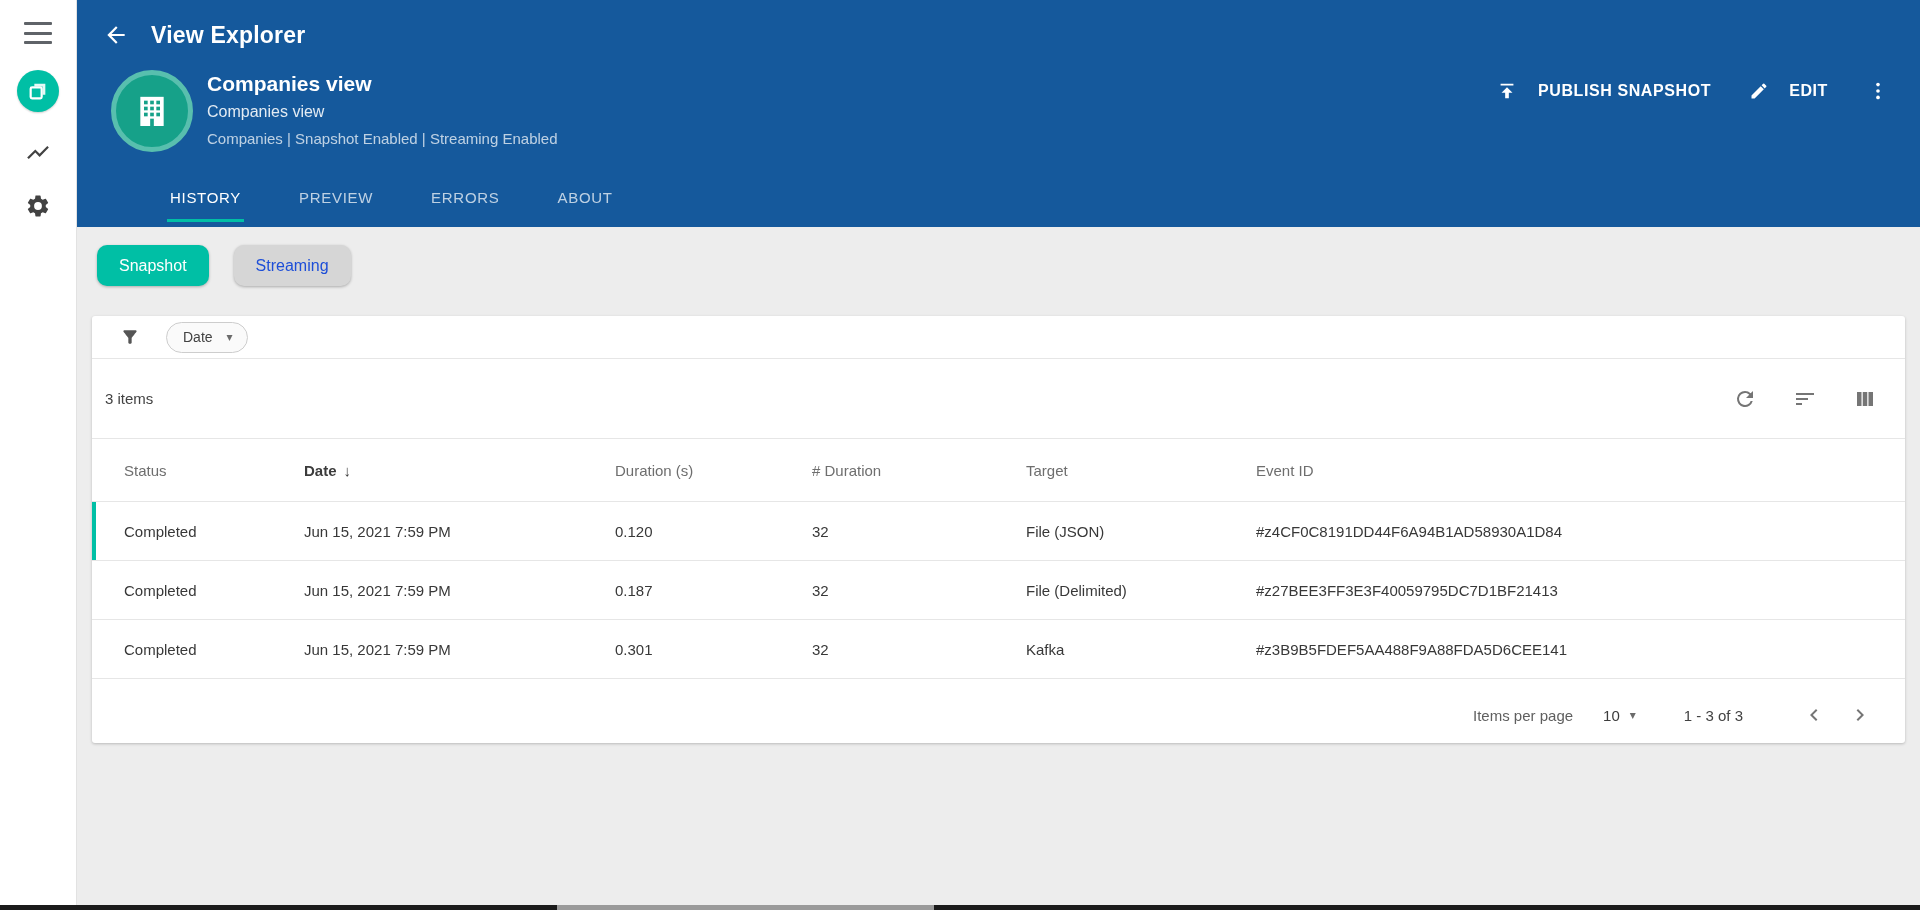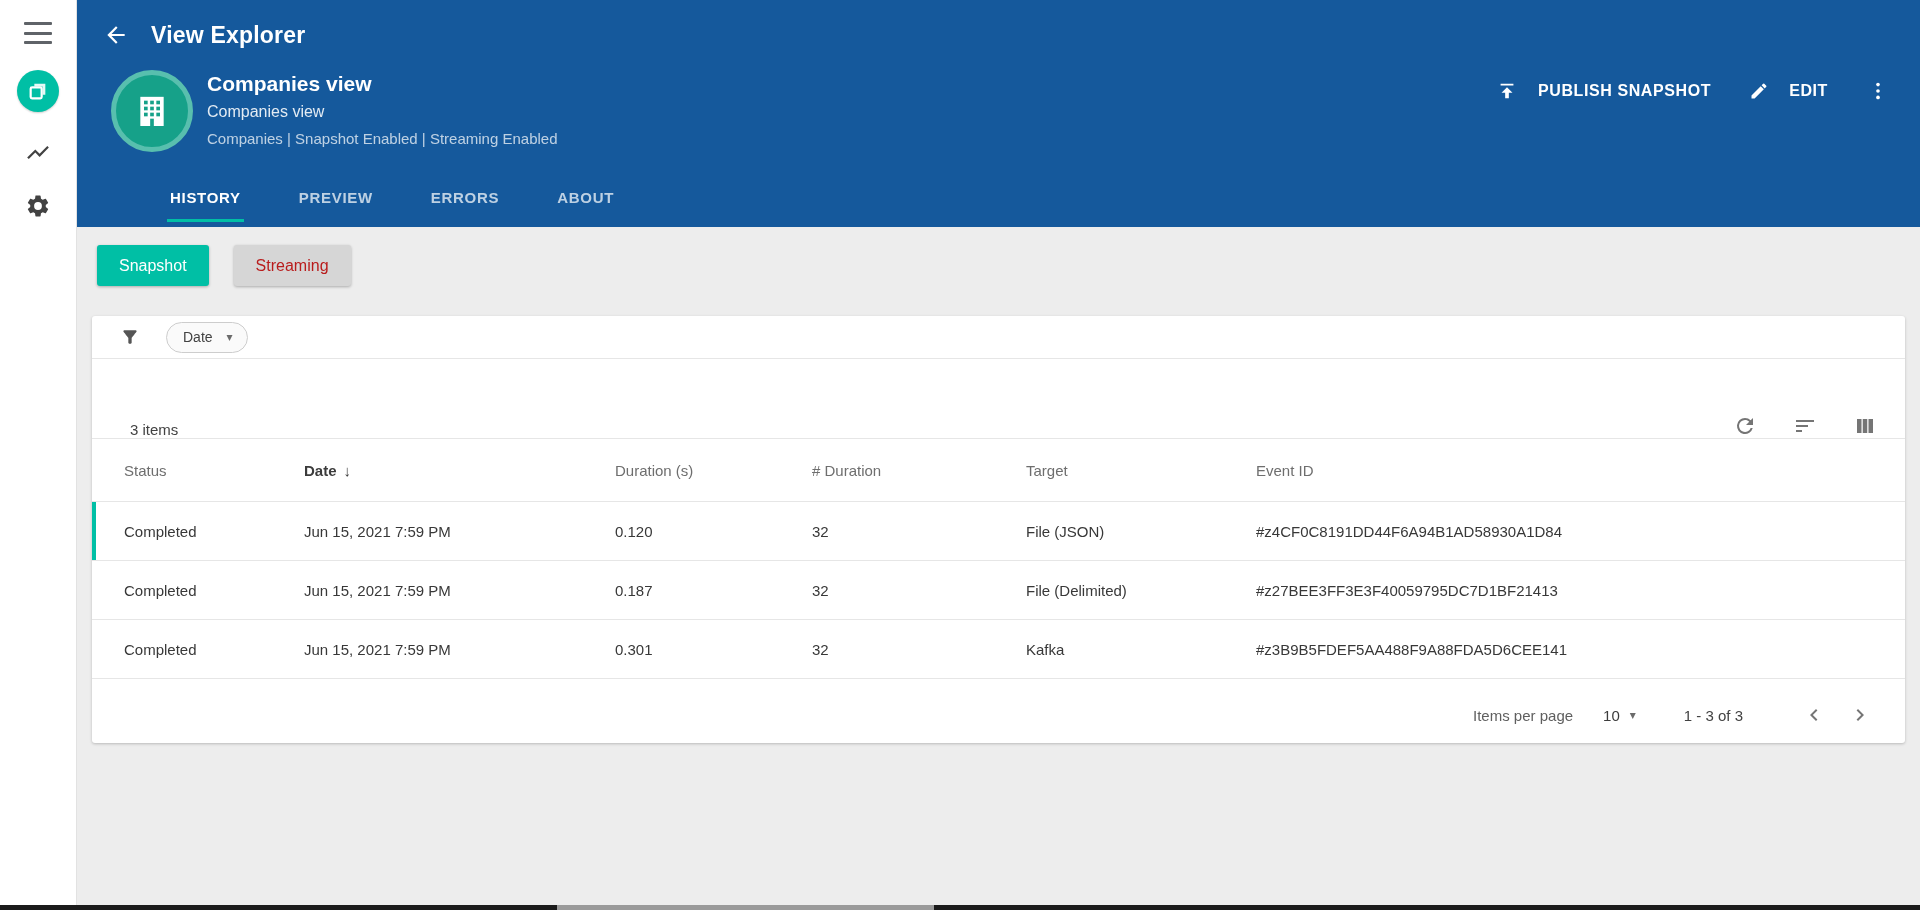--- a/index.html
+++ b/index.html
@@ -52,47 +52,47 @@
   .view-meta{font-size:15px;margin-top:9px;color:rgba(255,255,255,.72);}
   .hdr-actions{position:absolute;right:28px;top:76px;display:flex;align-items:center;gap:34px;}
   .hdr-btn{
     display:flex;align-items:center;gap:20px;color:#fff;font-size:16px;font-weight:700;
     letter-spacing:.6px;cursor:pointer;background:none;border:none;padding:4px 2px;
     font-family:inherit;
   }
   .kebab{width:28px;height:28px;display:flex;align-items:center;justify-content:center;cursor:pointer;}
   .tabs{position:absolute;left:90px;bottom:0;display:flex;gap:52px;}
   .tab{
-    color:rgba(255,255,255,.72);font-size:15px;font-weight:700;letter-spacing:.7px;
+    color:rgba(255,255,255,.72);font-size:15px;font-weight:400;letter-spacing:.7px;
     padding:0 3px 13px 3px;border-bottom:3px solid transparent;cursor:pointer;margin-bottom:5px;
   }
   .tab.active{color:#fff;border-bottom-color:var(--teal);}
   
   .main{position:absolute;left:77px;top:227px;right:0;bottom:5px;background:#ededed;}
   .toggles{display:flex;gap:25px;margin:18px 0 0 20px;}
   .toggle-btn{
-    height:41px;padding:0 22px;border:none;border-radius:3px;font-size:16px;cursor:pointer;
+    height:41px;padding:0 22px;border:none;border-radius:10px;font-size:16px;cursor:pointer;
     box-shadow:0 1px 3px rgba(0,0,0,.28);font-family:inherit;
   }
   .toggle-btn.on{background:var(--teal);color:#fff;}
-  .toggle-btn.off{background:#d6d6d6;color:#b91c1c;}
+  .toggle-btn.off{background:#d6d6d6;color:#1d4ed8;}
   
   .card{
     margin:30px 15px 0 15px;height:427px;background:#fff;border-radius:3px;
     box-shadow:0 1px 3px rgba(0,0,0,.22);overflow:hidden;
   }
   .filter-row{height:43px;display:flex;align-items:center;gap:26px;padding-left:28px;border-bottom:1px solid var(--divider);}
   .funnel{color:#555;display:flex;align-items:center;cursor:pointer;}
   .chip{
     height:31px;border:1px solid #cdcdcd;border-radius:16px;background:#fafafa;
     display:flex;align-items:center;gap:14px;padding:0 14px 0 16px;cursor:pointer;
   }
   .chip .chip-label{font-size:14px;color:#424242;}
   .chip .caret{font-size:12px;color:#6b6b6b;}
-  .items-row{height:79px;display:flex;align-items:flex-end;justify-content:space-between;padding:0 28px 0 38px;}
+  .items-row{height:79px;display:flex;align-items:center;justify-content:space-between;padding:0 28px 0 13px;}
   .items-count{font-size:15px;color:#424242;}
   .table-tools{display:flex;align-items:center;gap:36px;color:var(--icon-gray);}
   .tool{cursor:pointer;display:flex;align-items:center;}
   .grid-row{
     display:grid;grid-template-columns:180px 311px 197px 214px 230px 1fr;
     align-items:center;padding:0 26px 0 32px;
   }
   .thead{height:64px;border-top:1px solid var(--divider);border-bottom:1px solid var(--divider);
     color:var(--txt-gray);font-size:15px;}
   .th{cursor:pointer;}

